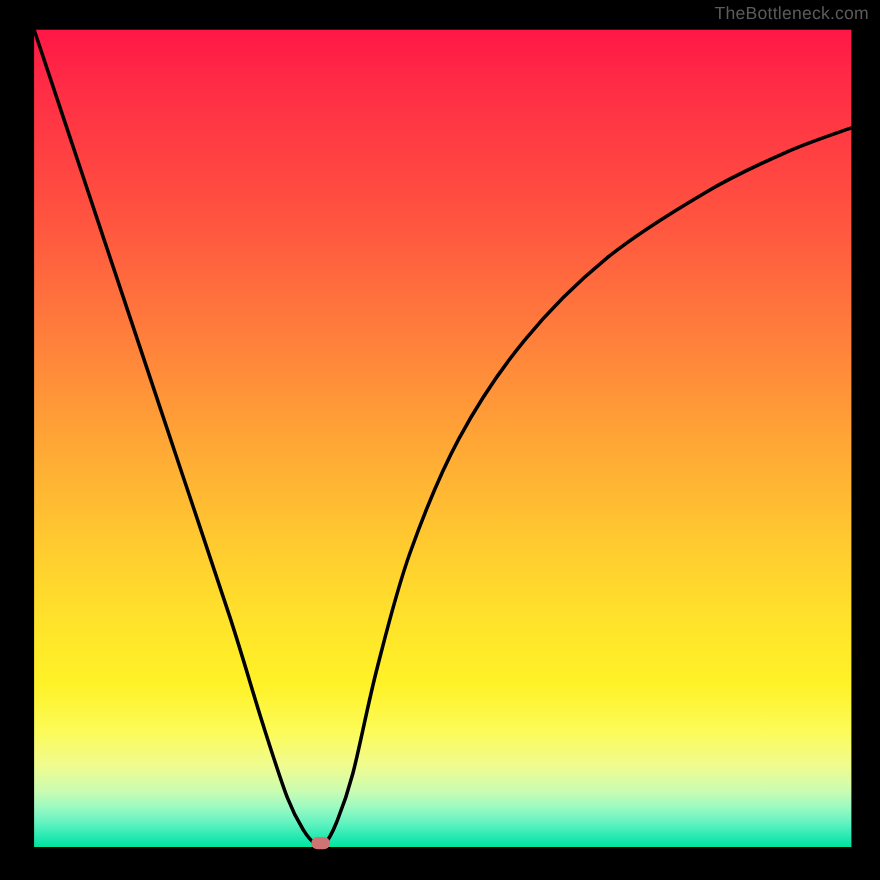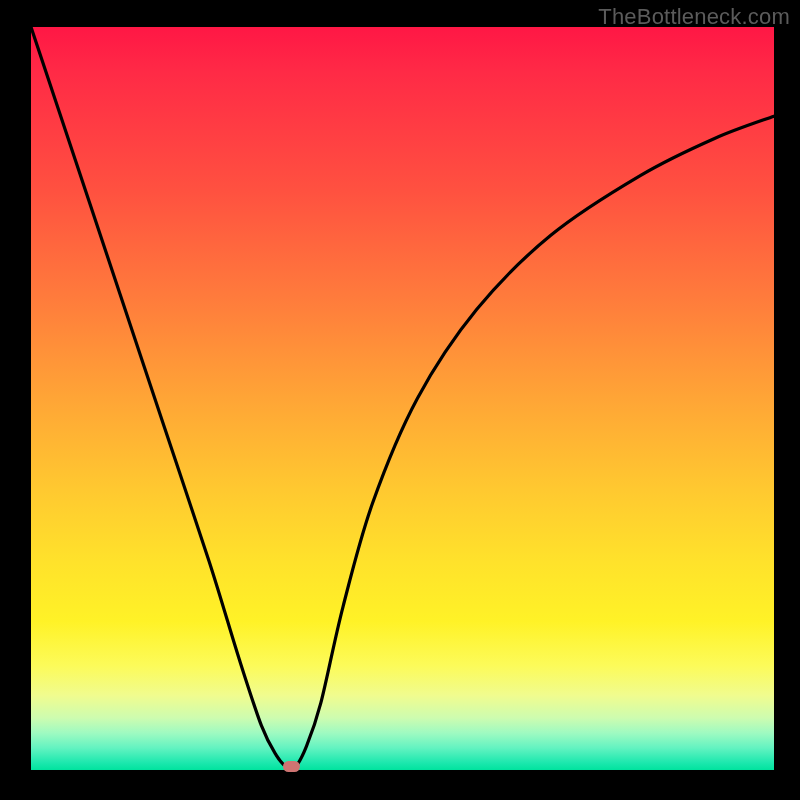--- a/index.html
+++ b/index.html
@@ -31,21 +31,21 @@
       #1de8ae 99%,
       #00e39e 100%
     );
   }
 
   .watermark {
     position: absolute;
     top: 4px;
     right: 10px;
     color: #5b5b5b;
-    font-size: 22px;
+    font-size: 16px;
     font-weight: 500;
     letter-spacing: 0.2px;
   }
 
   svg.curve {
     position: absolute;
     left: 0; top: 0;
     width: 743px; height: 743px;
     overflow: visible;
   }

